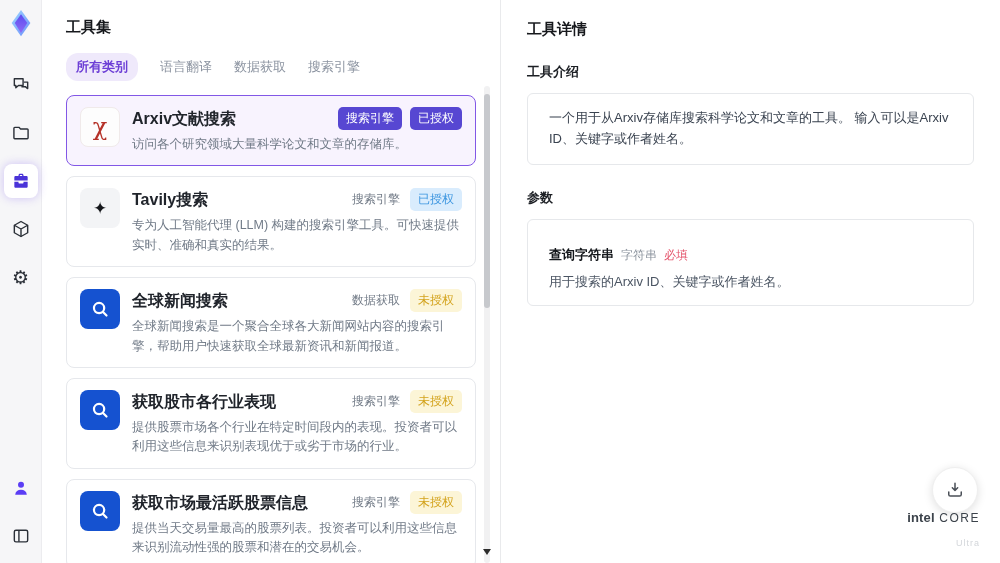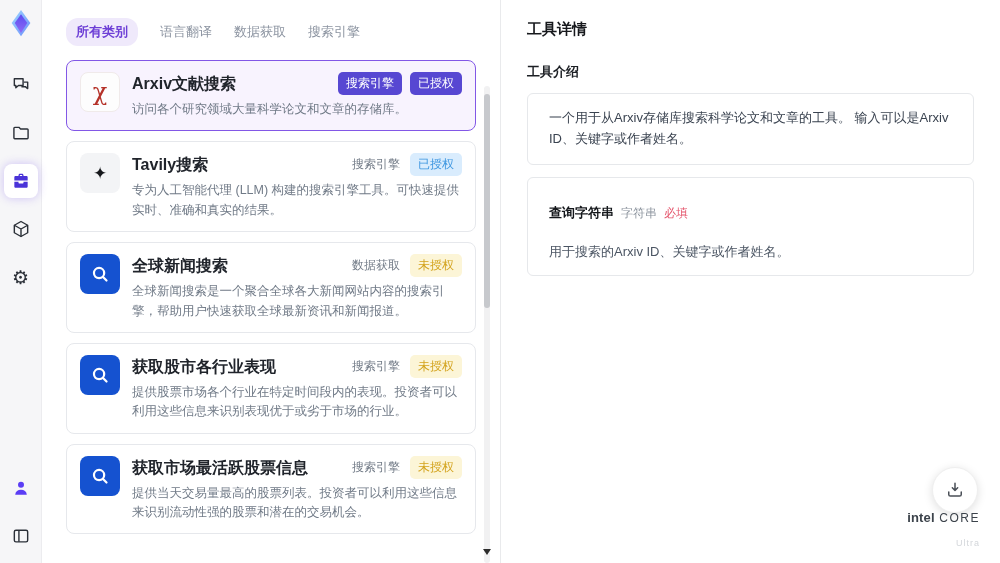--- a/index.html
+++ b/index.html
@@ -55,21 +55,21 @@
   
   .detail-panel { flex:1; border-left:1px solid #e9eaec; padding:20px 26px; position:relative; }
   .detail-title { font-size:15px; font-weight:700; color:#17191d; }
   .section-heading { font-size:13px; font-weight:700; color:#1c1f24; margin-top:24px; }
   .detail-box { border:1px solid #e6e8eb; border-radius:6px; background:#fff; padding:14px 21px; margin-top:12px; }
   .intro-text { font-size:13px; color:#3a4350; line-height:1.6; }
   .param-line { display:flex; align-items:baseline; gap:7px; }
   .param-name { font-size:13px; font-weight:700; color:#15181c;margin-top:12px; }
   .param-type { font-size:12px; color:#8a929c; }
   .param-required { font-size:12px; color:#e5566d; }
-  .param-desc { font-size:13px; color:#4b5563; margin-top:21px; }
+  .param-desc { font-size:13px; color:#4b5563; margin-top:9px; }
 
   
   .download-fab { position:absolute; right:22px; bottom:50px; width:46px; height:46px; border-radius:50%;
     background:#fff; border:1px solid #efefef; box-shadow:0 2px 10px rgba(0,0,0,.13);
     display:flex; align-items:center; justify-content:center; cursor:pointer; color:#4a4f57; }
   .download-fab svg { width:20px; height:20px; }
   .brand { position:absolute; right:20px; bottom:14px; text-align:right; line-height:1.1; }
   .brand .b1 { font-size:13px; font-weight:700; color:#3c434b; letter-spacing:.2px; }
   .brand .b2 { font-size:12px; font-weight:400; color:#3c434b; letter-spacing:1.5px; text-transform:uppercase; }
   .brand .b3 { font-size:9px; color:#d3d6da; letter-spacing:1px; display:block; margin-top:14px; }
@@ -132,20 +132,21 @@
     </div>
     <div class="rail-btn" style="margin-bottom:0">
       <svg viewBox="0 0 24 24" fill="none" stroke="currentColor" stroke-width="1.7" stroke-linejoin="round">
         <rect x="4" y="5" width="16" height="14" rx="2"></rect>
         <path d="M9.5 5v14"></path>
       </svg>
     </div>
   </nav>
 
   <section class="tools-panel">
+    <h1 class="tools-title">工具集</h1>
 
     <div class="tabs">
       <span class="tab active">所有类别</span>
       <span class="tab">语言翻译</span>
       <span class="tab">数据获取</span>
       <span class="tab">搜索引擎</span>
     </div>
 
     <div class="tool-list">
         <div class="tool-card selected">
@@ -241,20 +242,21 @@
   </section>
 
   <section class="detail-panel">
     <h2 class="detail-title">工具详情</h2>
 
     <div class="section-heading">工具介绍</div>
     <div class="detail-box">
       <div class="intro-text">一个用于从Arxiv存储库搜索科学论文和文章的工具。 输入可以是Arxiv ID、关键字或作者姓名。</div>
     </div>
 
+    <div class="section-heading">参数</div>
     <div class="detail-box">
       <div class="param-line">
         <span class="param-name">查询字符串</span>
         <span class="param-type">字符串</span>
         <span class="param-required">必填</span>
       </div>
       <div class="param-desc">用于搜索的Arxiv ID、关键字或作者姓名。</div>
     </div>
 
     <div class="download-fab">

